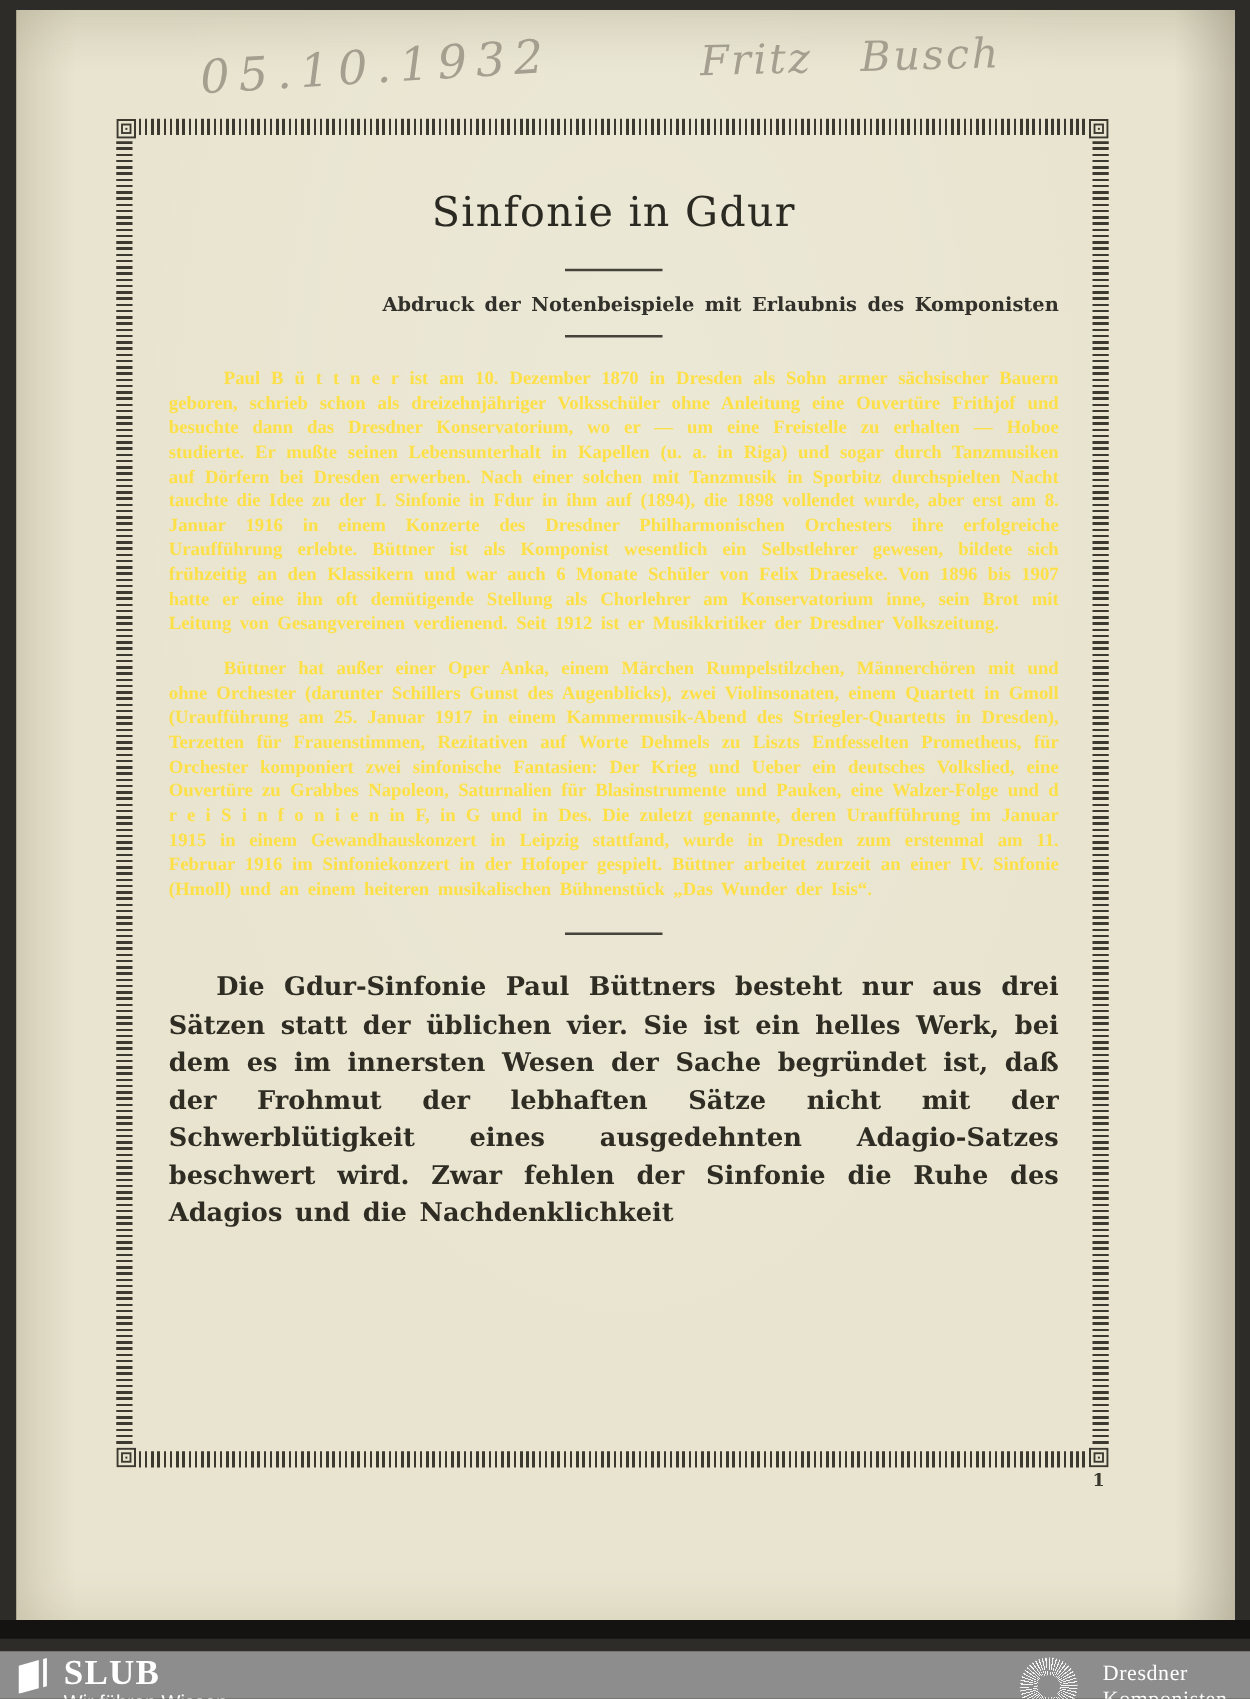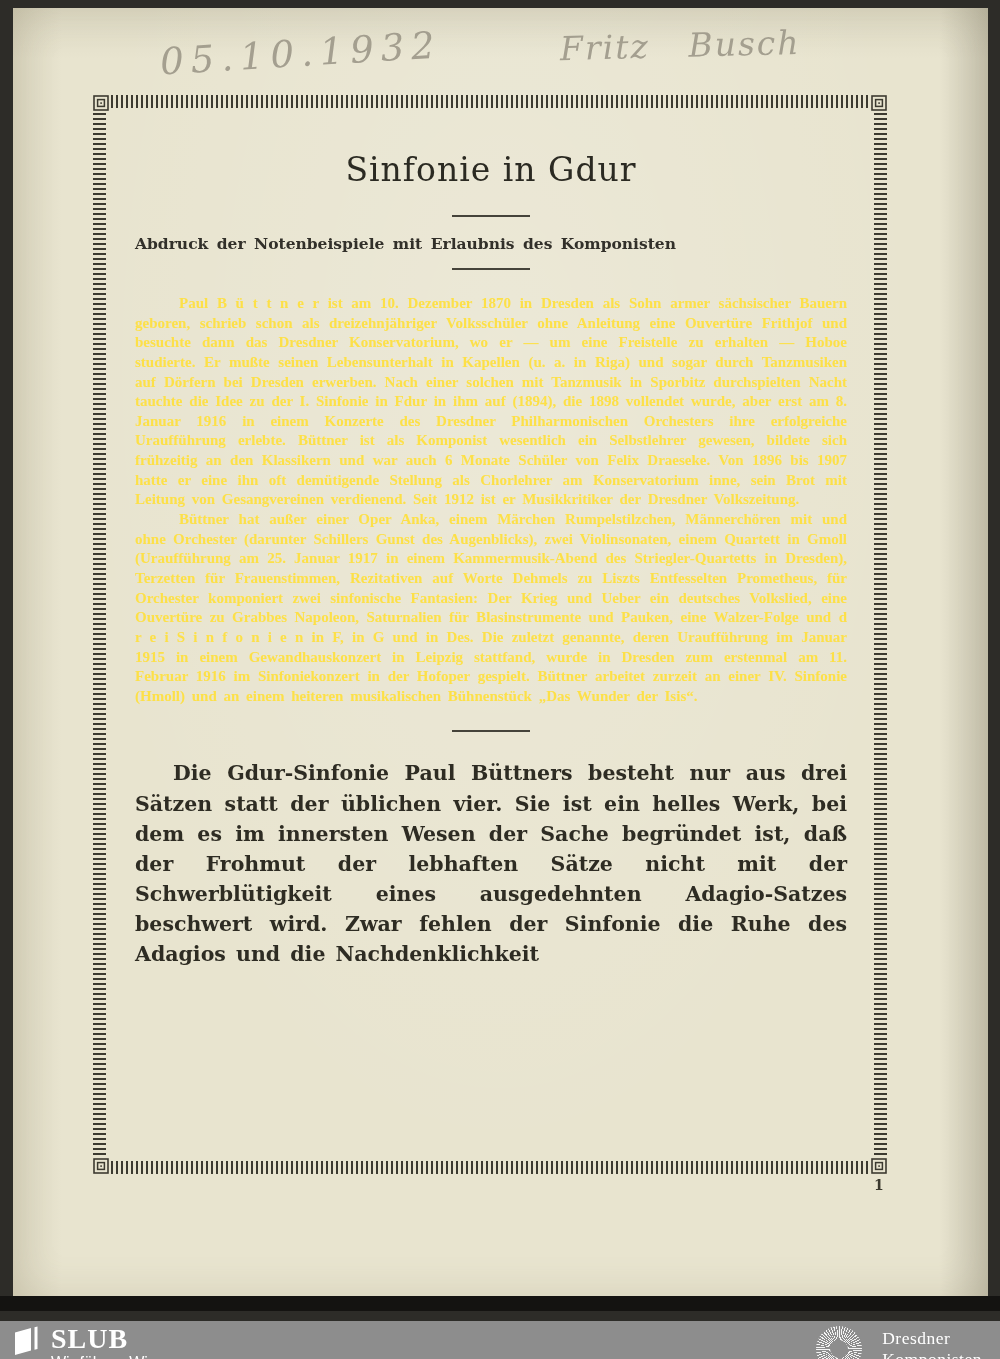--- a/index.html
+++ b/index.html
@@ -50,28 +50,28 @@
     letter-spacing:3px; color:#2b2a22; white-space:nowrap;
   }
   .subtitle {
     margin:0 0 0 0; text-align:center; font-size:33px; font-weight:400;
     letter-spacing:1px; color:#2b2a22;
   }
   .rule { width:78px; border:none; border-top:2px solid #45433a; margin:26px auto 0 auto; }
   .rule-2 { margin-top:15px; }
   .rule-3 { margin-top:24px; margin-bottom:26px; }
   .note {
-    margin:17px 0 0 0; text-align:left; font-size:15.5px; font-weight:700;
+    margin:17px 0 0 0; text-align:right; font-size:15.5px; font-weight:700;
     word-spacing:3px; color:#32302a;
   }
   .body-text {
     margin:24px 0 0 0; font-size:15px; line-height:1.31; font-weight:700;
     text-align:justify; word-spacing:3px; color:#fde047; text-indent:44px;font-family:Liberation Serif, serif;
   }
-  .body-text + .body-text { margin-top:0; }
+  .body-text + .body-text { margin-top:16px; }
   .closing-text {
     margin:0; font-size:20.5px; line-height:1.47; font-weight:700;
     text-align:justify; word-spacing:3px; color:#2e2c23; text-indent:38px;
   }
   .page-num { position:absolute; left:874px; top:1177px; font-size:14px; font-weight:700; color:#3a382e; }
 
   
   .footer-gap { position:absolute; left:0; top:1296px; width:1000px; height:15px; background:#141311; }
   .footer-bar {
     position:absolute; left:0; top:1311px; width:1000px; height:56px;

